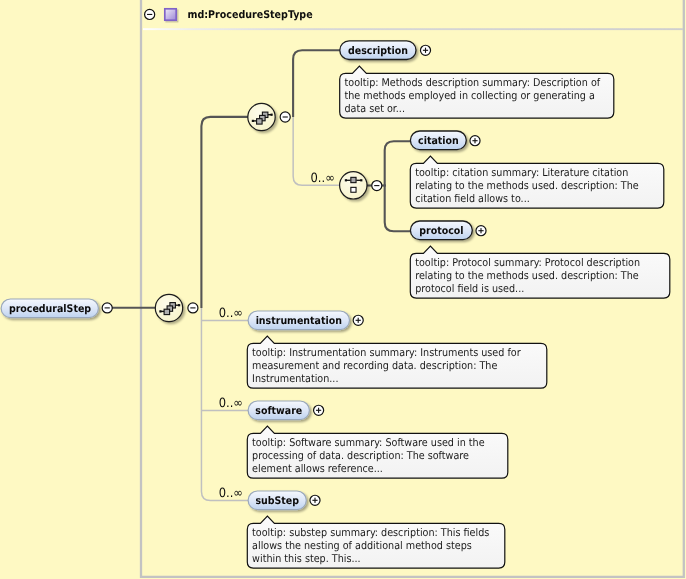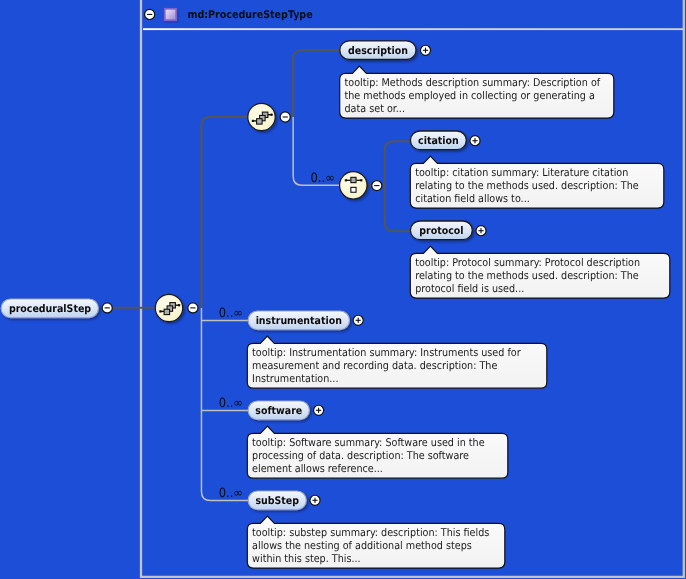--- a/index.html
+++ b/index.html
@@ -1,20 +1,20 @@
 <!DOCTYPE html>
 <html><head>
 <meta charset="utf-8">
 <title>md:ProcedureStepType</title>
 <style>
   html,body{margin:0;padding:0;background:#ffffff;}
   body{width:686px;height:579px;overflow:hidden;
        font-family:"DejaVu Sans",sans-serif;font-stretch:condensed;
        -webkit-font-smoothing:antialiased;}
-  #stage{position:relative;width:686px;height:579px;background:#1d4ed8;}
+  #stage{position:relative;width:686px;height:579px;background:#fef9c3;}
   svg{position:absolute;left:0;top:0;width:686px;height:579px;
       transform:translateZ(0);}
   text{font-family:"DejaVu Sans",sans-serif;font-stretch:condensed;
        -webkit-font-smoothing:antialiased;text-rendering:geometricPrecision;}
   .ttxt{font-size:10.7px;fill:#1a1a1a;}
   .etxt{font-size:10.5px;font-weight:bold;fill:#0a0a0a;}
   .htxt{font-size:10.6px;font-weight:bold;fill:#0d0d0d;}
   .ctxt{font-size:12.8px;fill:#0d0d0d;}
 </style>
 </head>

